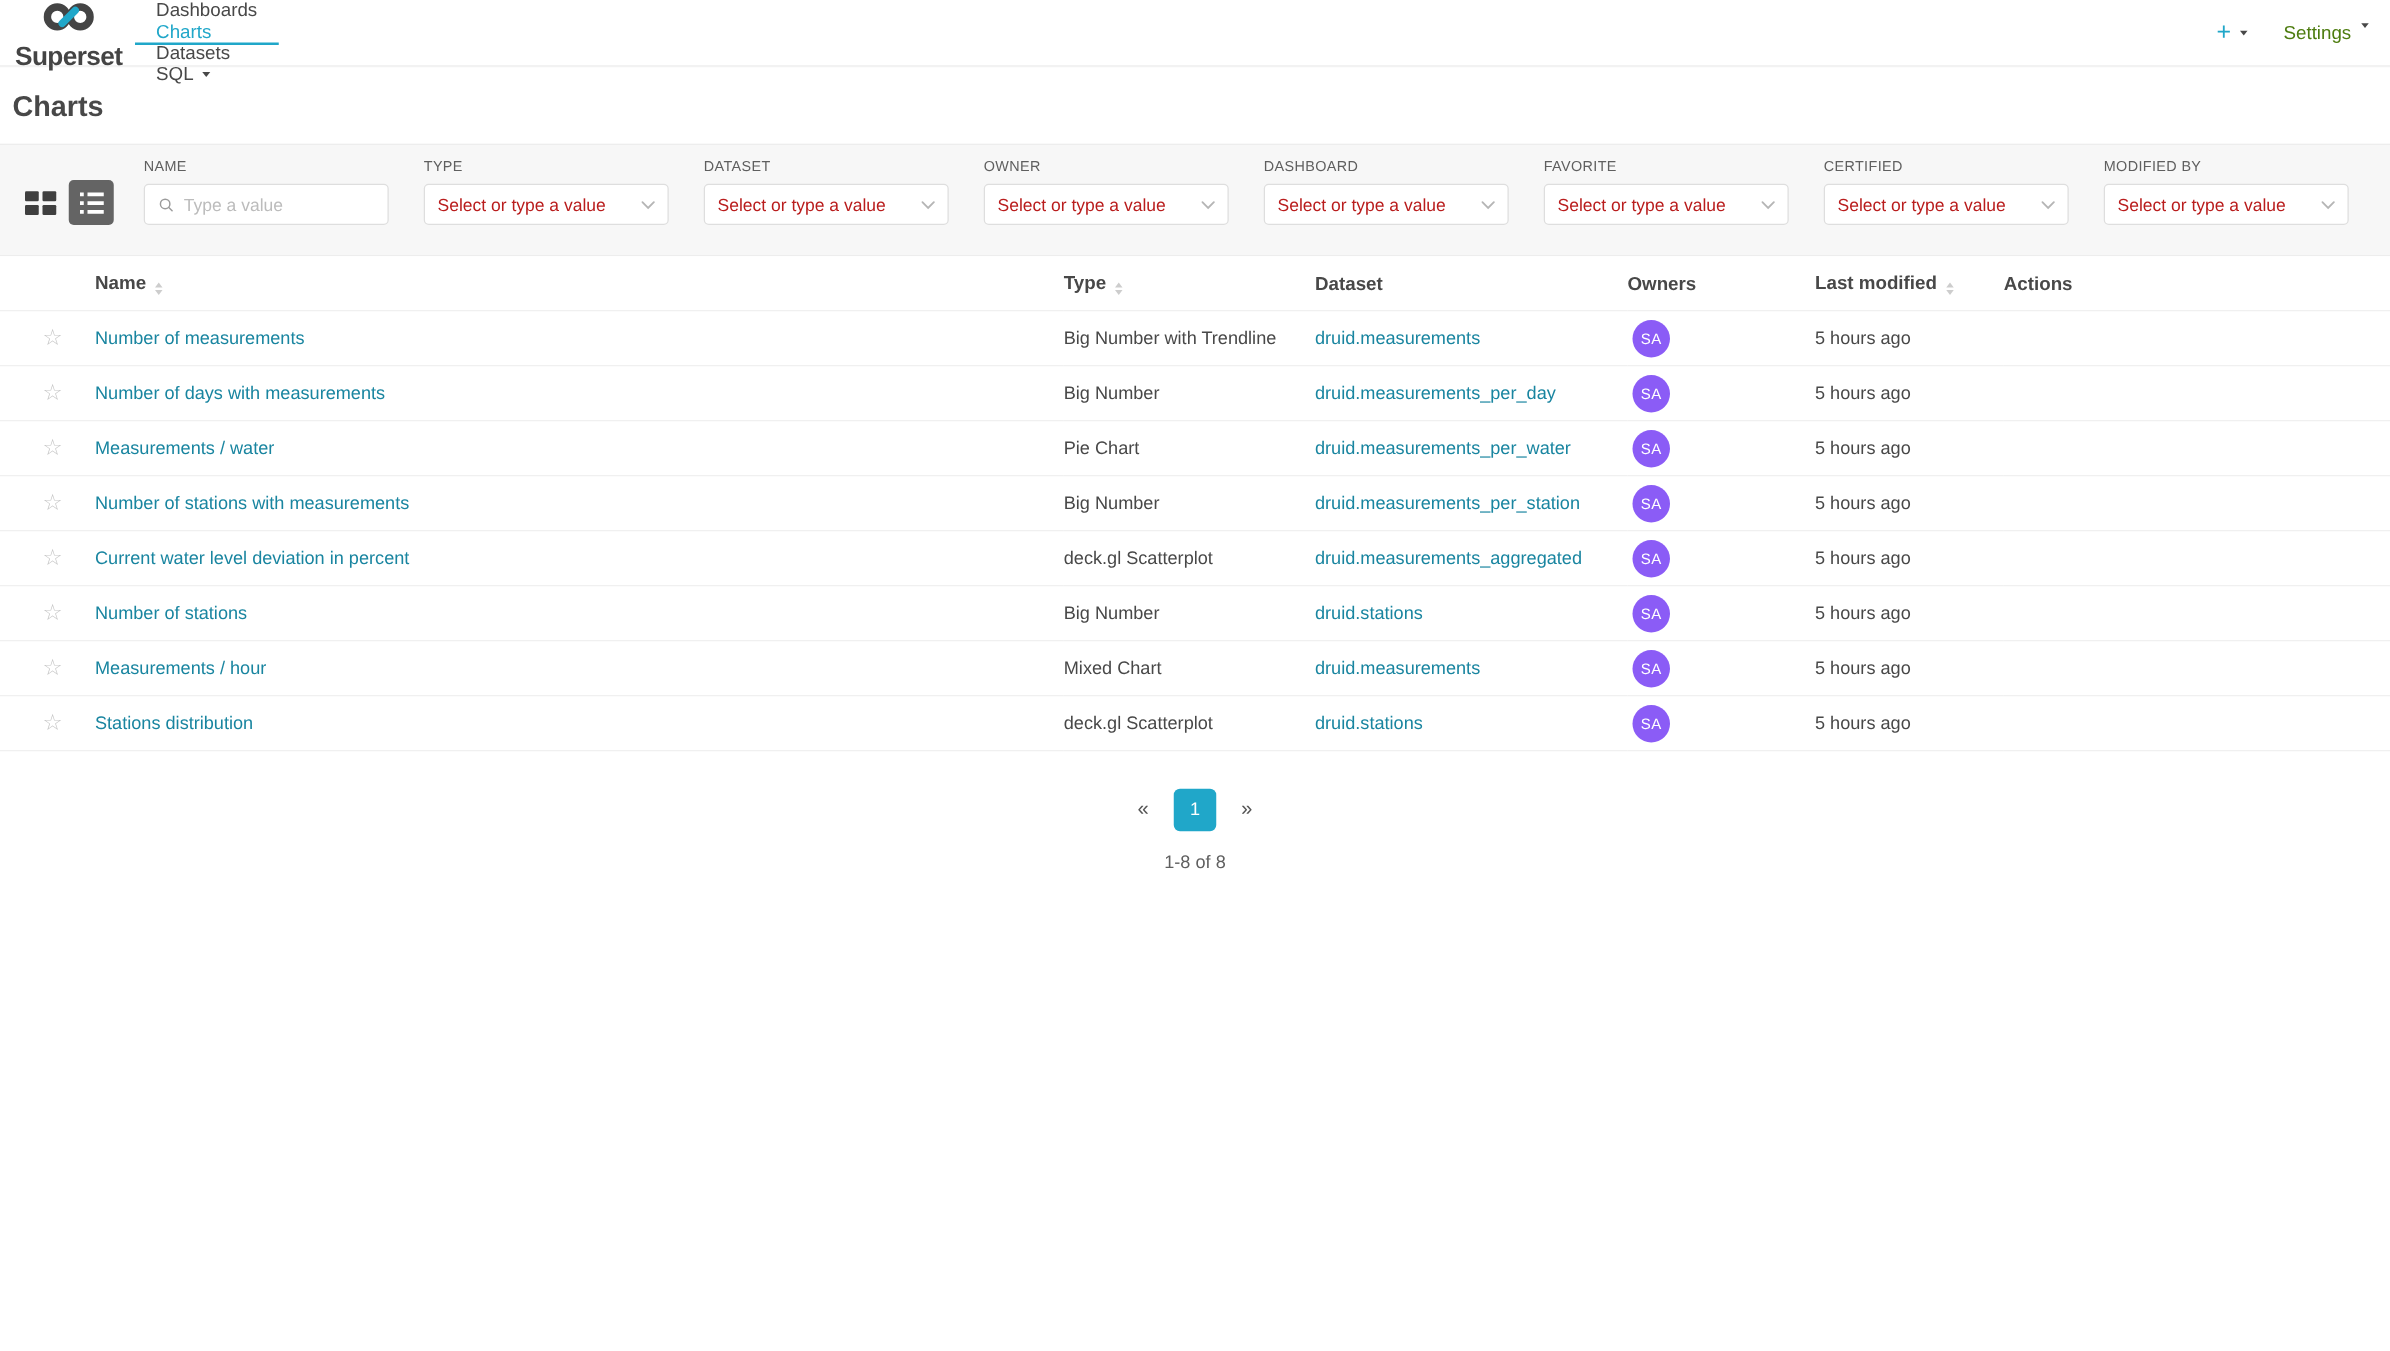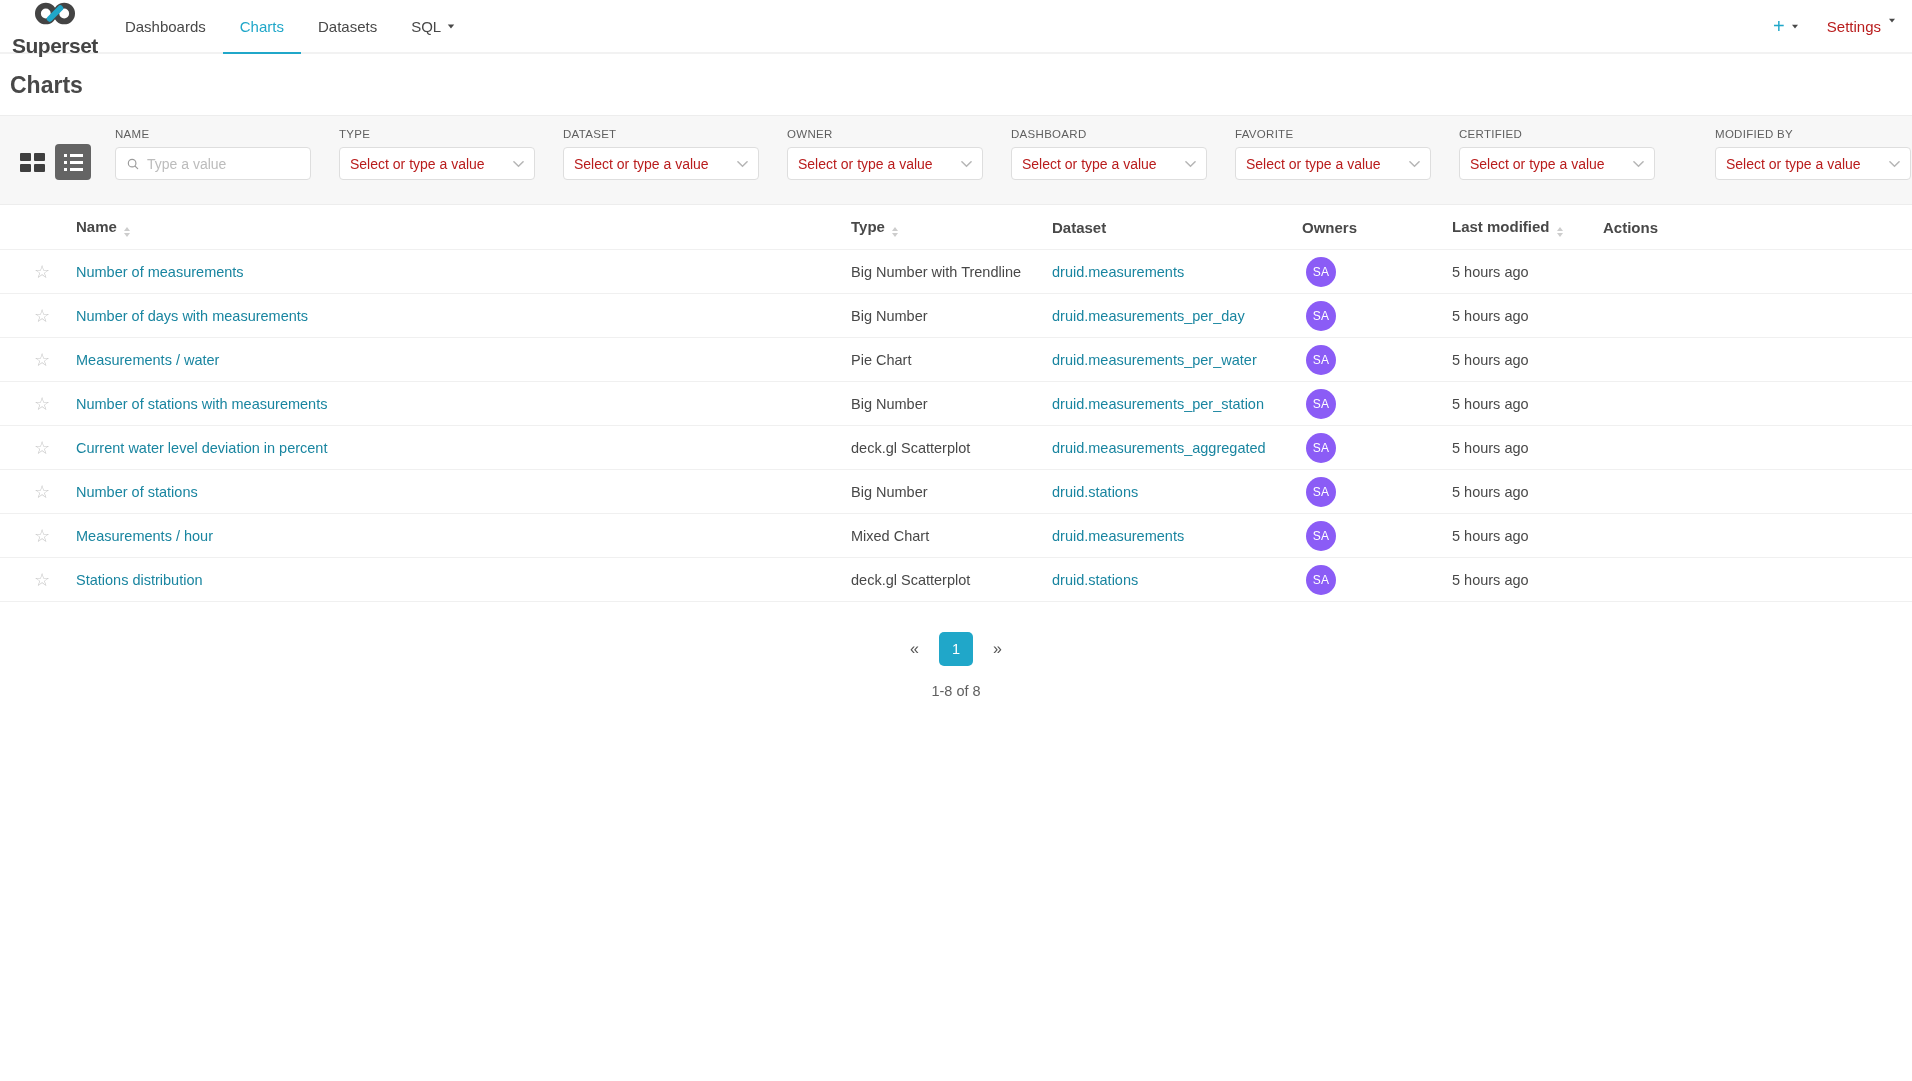--- a/index.html
+++ b/index.html
@@ -26,21 +26,21 @@
     margin-right: 10px;
     cursor: pointer;
     flex-direction: column;
   }
   .brand-name {
     font-size: 21px;
     font-weight: 700;
     color: #444444;
     letter-spacing: -0.5px;
   }
-  .nav-items { display: flex; }
+  .nav-items { display: flex; flex-direction: column; }
   .nav-item {
     display: flex;
     align-items: center;
     gap: 6px;
     padding: 0 17px;
     font-size: 15px;
     color: #484848;
     cursor: pointer;
     border-bottom: 2px solid transparent;
     margin-bottom: -2px;
@@ -59,21 +59,21 @@
     align-items: center;
     gap: 28px;
   }
   .plus-menu {
     display: flex; align-items: center; gap: 6px;
     cursor: pointer;
   }
   .plus-glyph { color: #20a7c9; font-size: 20px; font-weight: 400; line-height: 1; }
   .settings-menu {
     display: flex; gap: 7px;
-    font-size: 15px; color: #b91c1c; cursor: pointer;
+    font-size: 15px; color: #4d7c0f; cursor: pointer;
   }
 
   
   .page-header {
     display: flex;
     align-items: center;
     padding: 18px 26px 16px 10px;
     background: #fff;
   }
   .page-title { font-size: 23px; font-weight: 700; color: #484848; }
@@ -343,21 +343,21 @@
     <div class="select-box">
       <span class="select-ph">Select or type a value</span>
       <span>
         <svg width="11" height="8" viewBox="0 0 12 8" fill="none" stroke="#b5b5b5" stroke-width="1.6" stroke-linecap="round">
             <path d="M1 1.5 L6 6.5 L11 1.5"></path>
           </svg>
       </span>
     </div>
   </div>
 
-  <div class="filter" style="margin-right:0;margin-left:32px;">
+  <div class="filter" style="margin-right:0;">
     <span class="filter-label">MODIFIED BY</span>
     <div class="select-box">
       <span class="select-ph">Select or type a value</span>
       <span>
         <svg width="11" height="8" viewBox="0 0 12 8" fill="none" stroke="#b5b5b5" stroke-width="1.6" stroke-linecap="round">
             <path d="M1 1.5 L6 6.5 L11 1.5"></path>
           </svg>
       </span>
     </div>
   </div>

